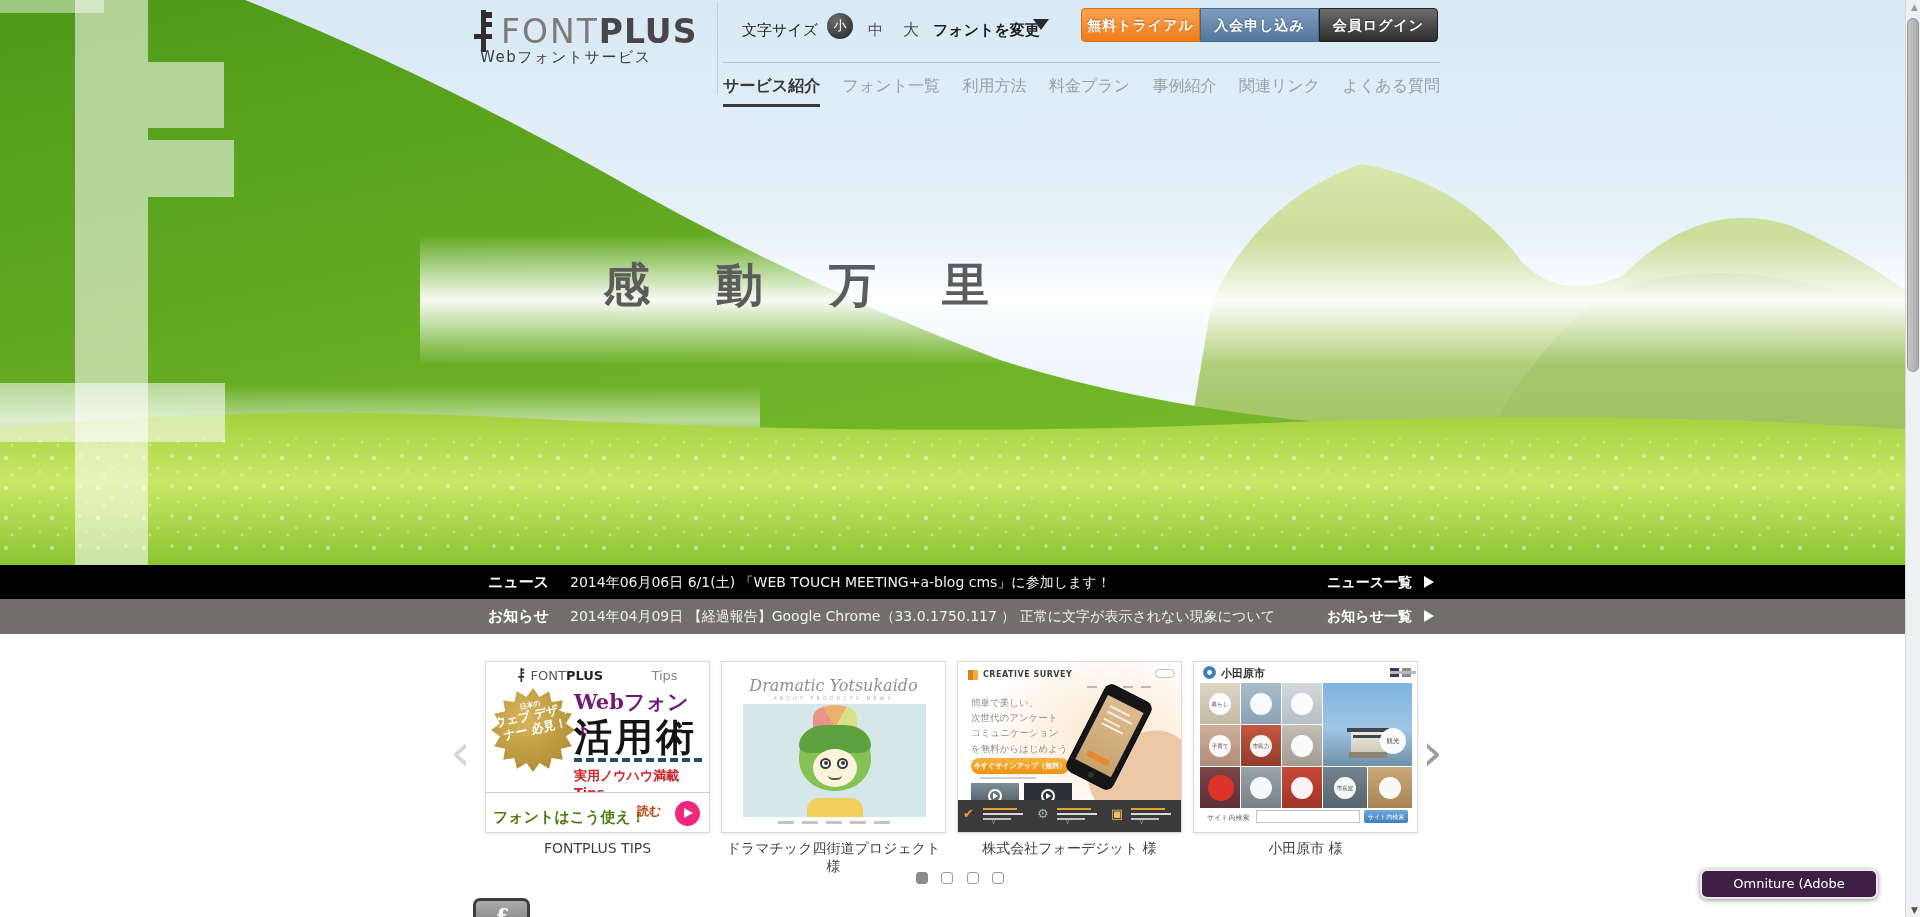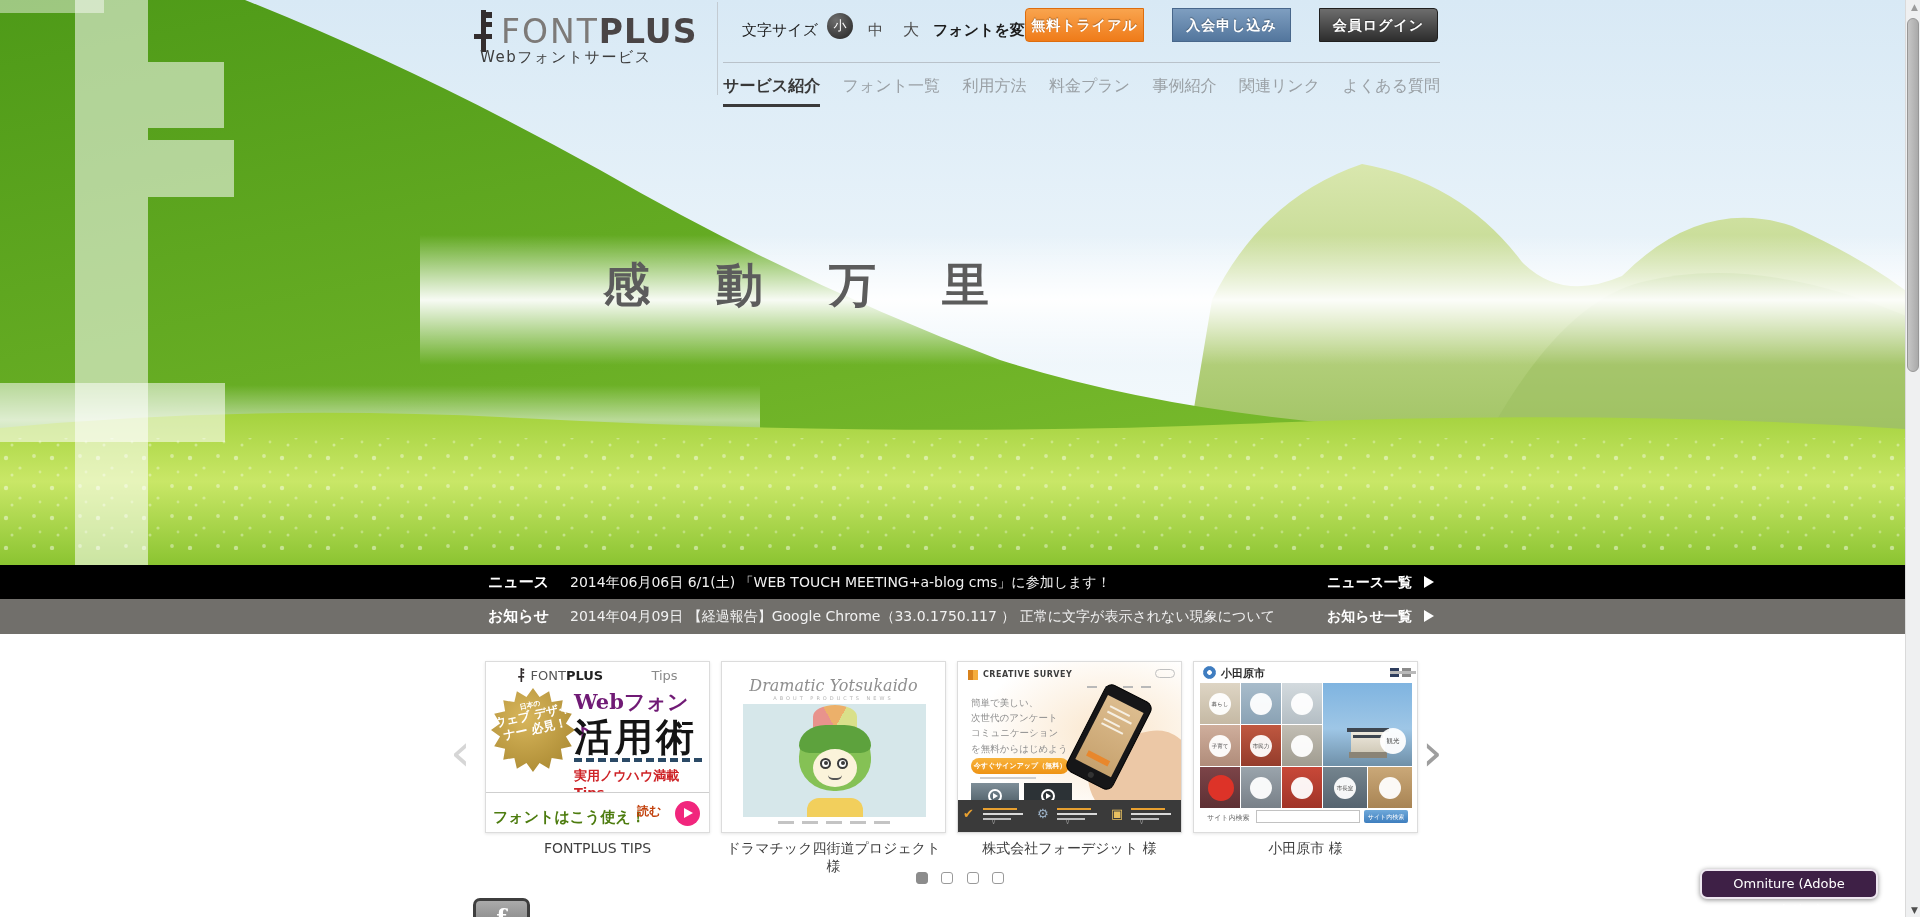--- a/index.html
+++ b/index.html
@@ -29,21 +29,21 @@
   .vdiv { position:absolute; left:237px; top:2px; width:1px; height:93px; background:#c3cbd2; }
   .fs-label { position:absolute; left:262px; top:21px; font-size:15px; color:#1c1c1c; }
   .fs-small { position:absolute; left:347px; top:13px; width:26px; height:26px; border-radius:50%;
     background:radial-gradient(circle at 35% 28%, #6e6e6e, #232323); color:#fff; font-size:13px;
     line-height:26px; text-align:center; cursor:pointer; }
   .fs-mid   { position:absolute; left:388px; top:21px; font-size:15px; color:#4c4c4c; cursor:pointer; }
   .fs-large { position:absolute; left:423px; top:20px; font-size:16px; color:#4c4c4c; cursor:pointer; }
   .font-change { position:absolute; left:453px; top:21px; font-size:15px; font-weight:600; color:#1c1c1c; cursor:pointer; }
   .caret { position:absolute; left:553px; top:19px; width:0; height:0;
     border-left:8px solid transparent; border-right:8px solid transparent; border-top:11px solid #2a2a2a; cursor:pointer; }
-  .btns { position:absolute; right:2px; top:8px; display:flex;gap:28px; }
+  .btns { position:absolute; right:2px; top:8px; display:flex; }
   .btn { width:119px; height:34px; line-height:32px; text-align:center; color:#fff;
     font-size:14px; font-weight:bold; letter-spacing:1px; cursor:pointer;
     text-shadow:0 -1px 1px rgba(0,0,0,.35); }
   .btn-trial { background:linear-gradient(#f9a44e,#ef7b19); border:1px solid #dd6d0e; border-radius:4px 0 0 4px; }
   .btn-join  { background:linear-gradient(#7e9ec0,#53769d); border:1px solid #48678b; }
   .btn-login { background:linear-gradient(#6d6d6d,#2d2d2d); border:1px solid #1f1f1f; border-radius:0 4px 4px 0; }
   .nav { position:absolute; left:243px; right:0; top:62px; border-top:1px solid #b9c2ca;
     padding-top:13px; display:flex; justify-content:space-between; font-size:16px; }
   .nav a { text-decoration:none; color:#9aa0a5; padding-bottom:7px; cursor:pointer; }
   .nav a.active { color:#383838; font-weight:bold; border-bottom:3px solid #3a3a3a; }

